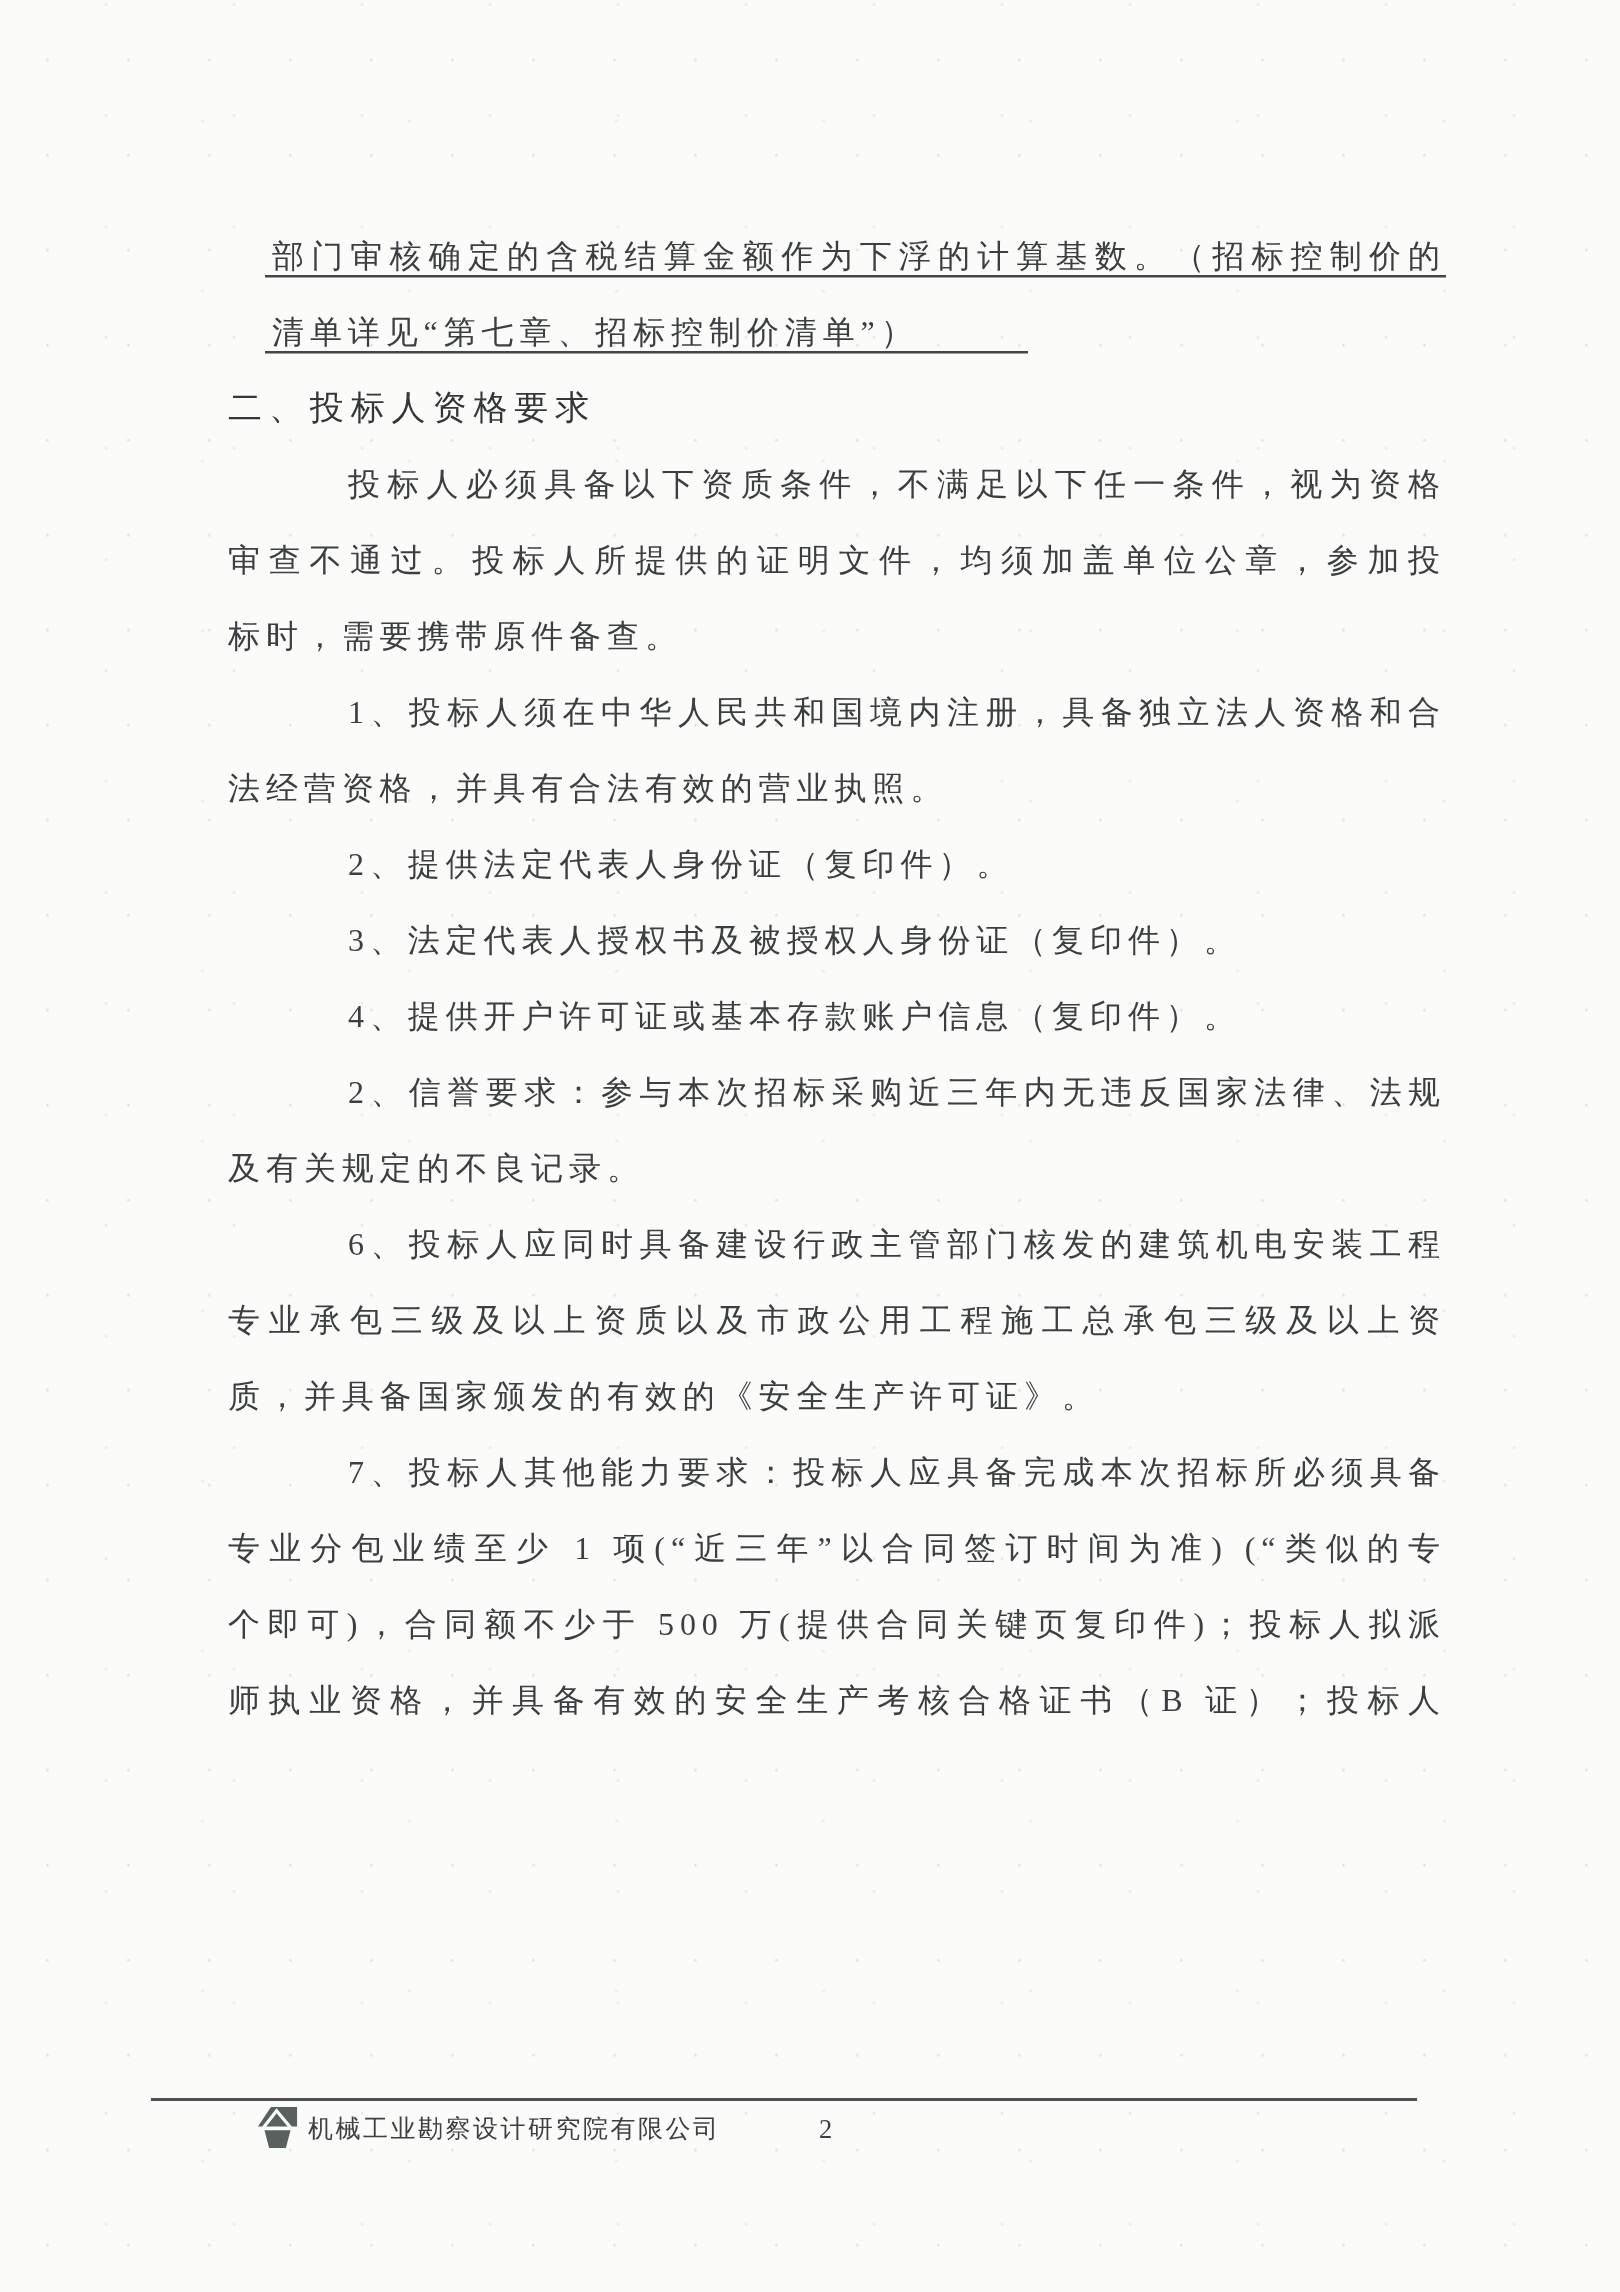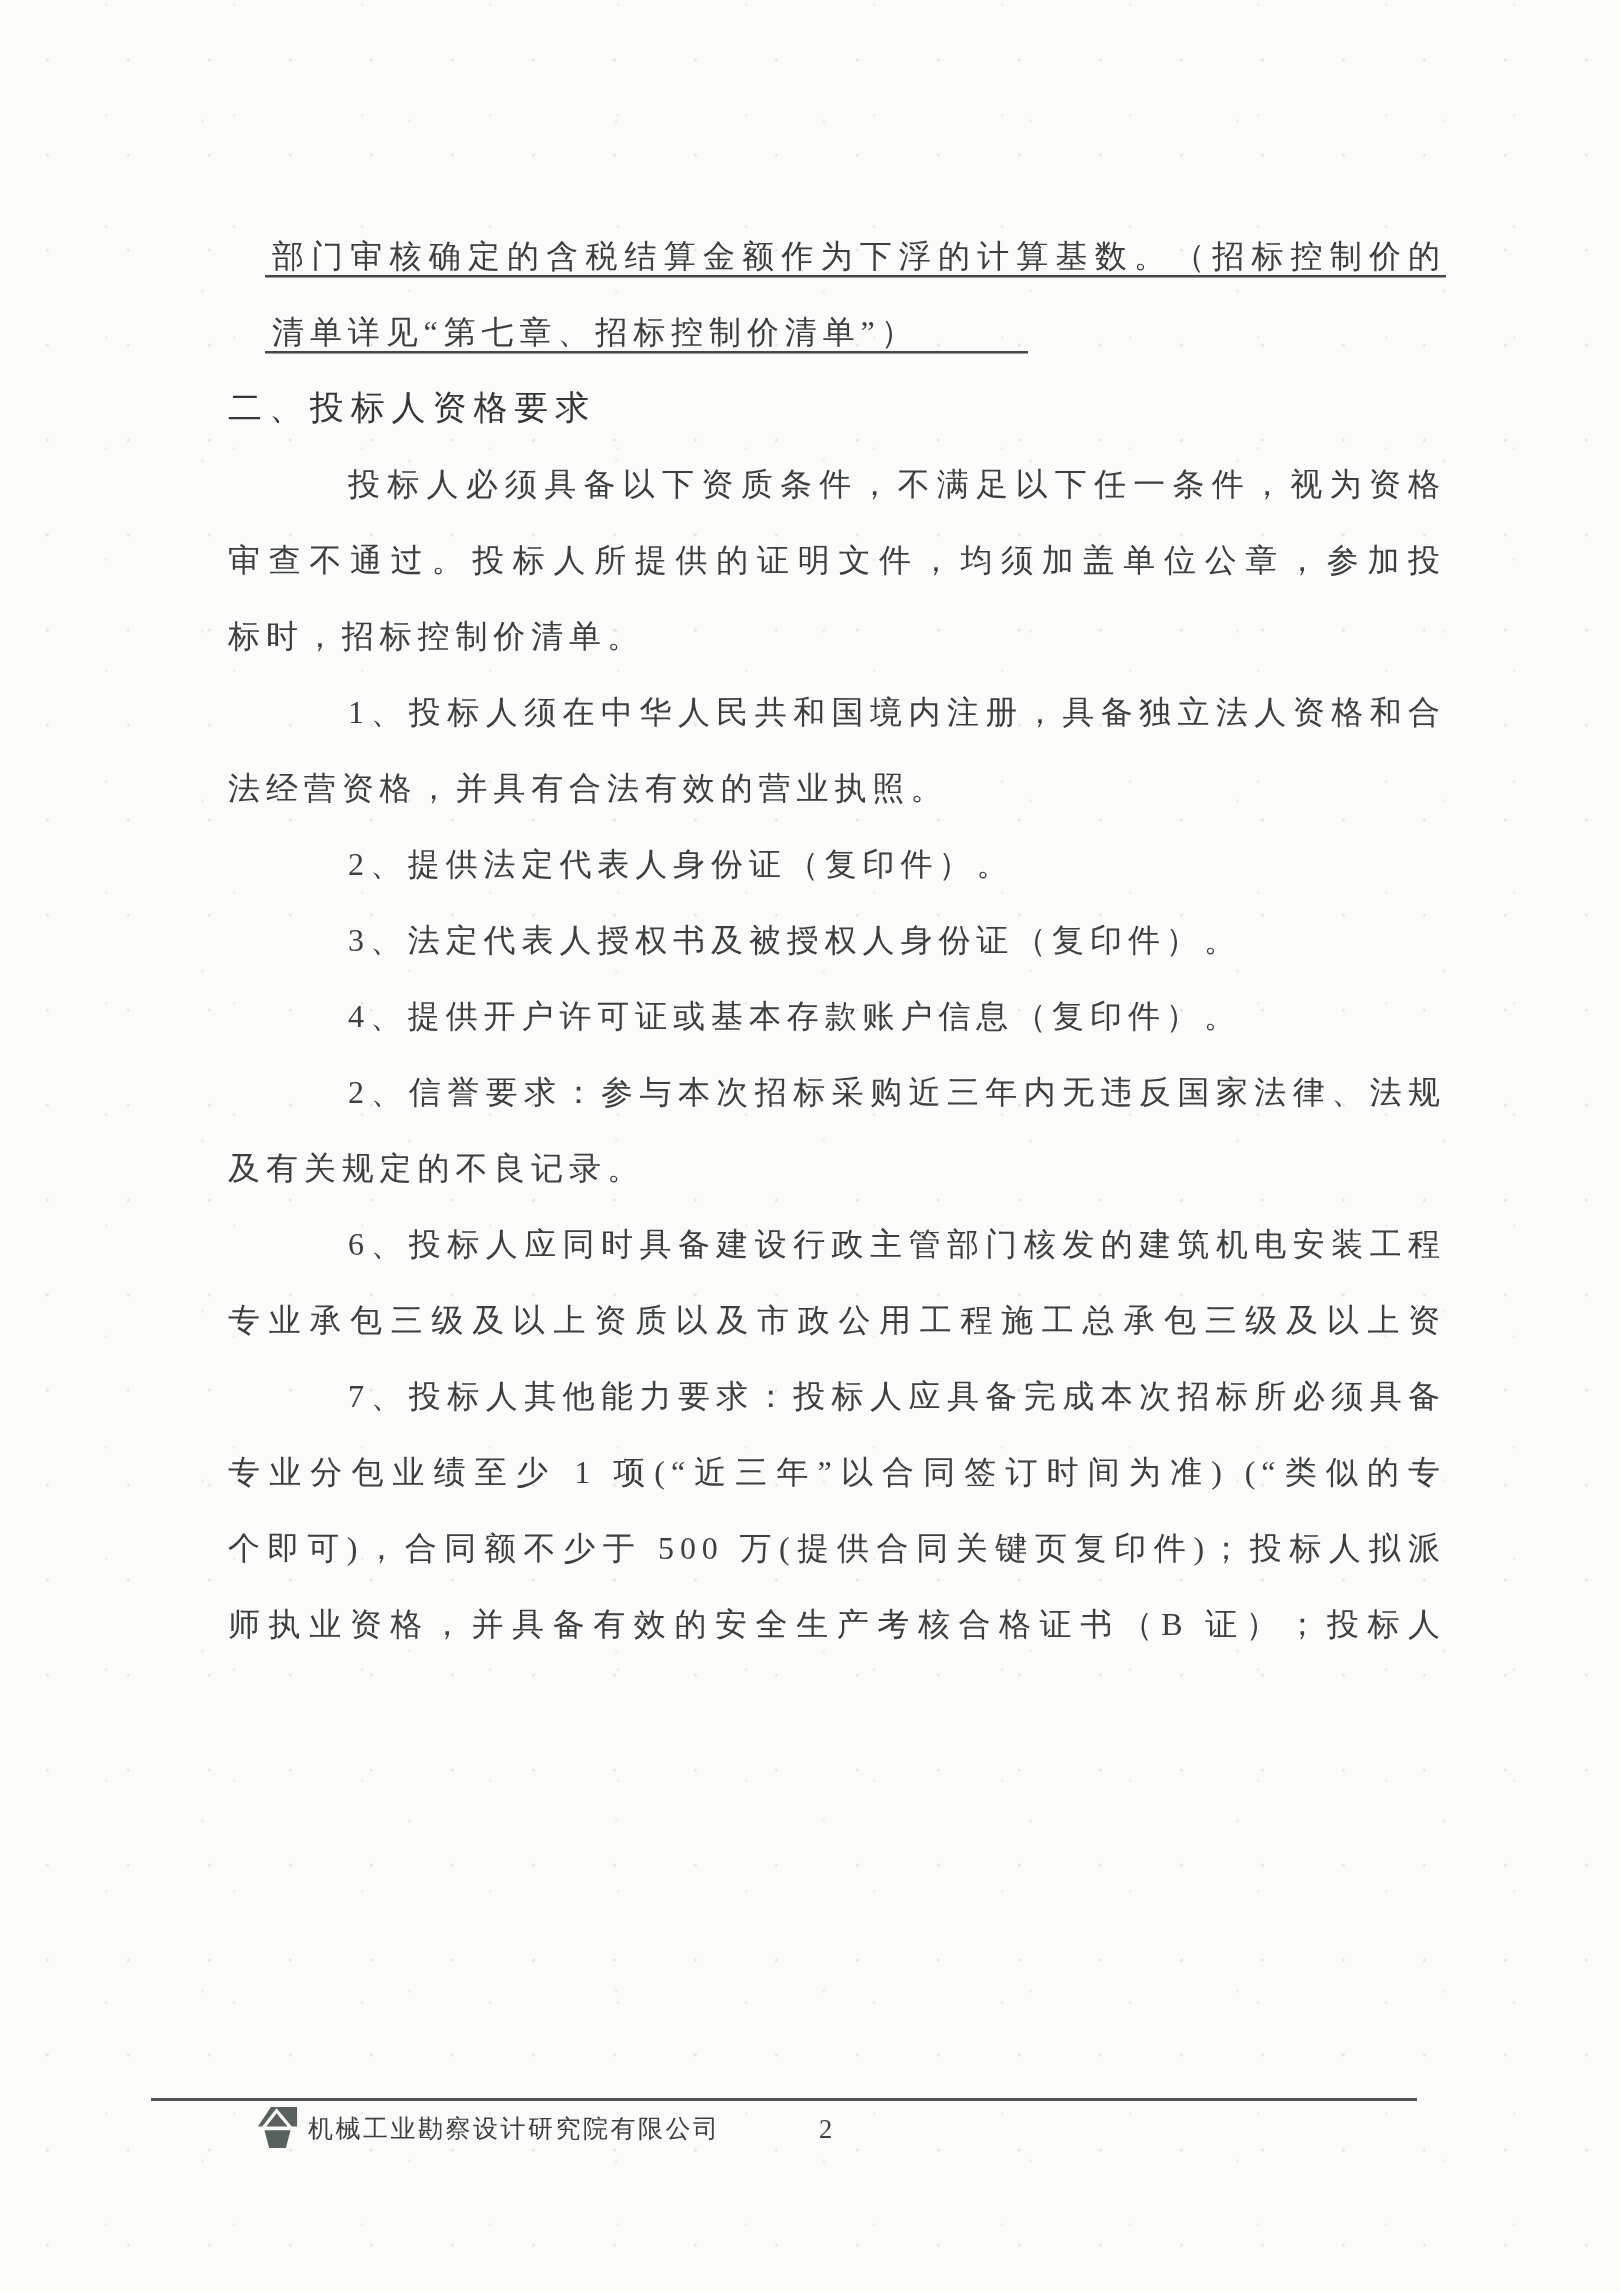--- a/index.html
+++ b/index.html
@@ -64,30 +64,31 @@
 <body>
 
 <div class="page">
 
   <div class="doc">
     <div class="ln j u ind-a">部门审核确定的含税结算金额作为下浮的计算基数。（招标控制价的</div>
     <div class="ln u2 ind-a">清单详见“第七章、招标控制价清单”）</div>
     <div class="ln heading">二、投标人资格要求</div>
     <div class="ln j ind-b">投标人必须具备以下资质条件，不满足以下任一条件，视为资格</div>
     <div class="ln j">审查不通过。投标人所提供的证明文件，均须加盖单位公章，参加投</div>
-    <div class="ln">标时，招标控制价清单。</div>
+    <div class="ln">标时，需要携带原件备查。</div>
     <div class="ln j ind-b">1、投标人须在中华人民共和国境内注册，具备独立法人资格和合</div>
     <div class="ln">法经营资格，并具有合法有效的营业执照。</div>
     <div class="ln ind-b">2、提供法定代表人身份证（复印件）。</div>
     <div class="ln ind-b">3、法定代表人授权书及被授权人身份证（复印件）。</div>
     <div class="ln ind-b">4、提供开户许可证或基本存款账户信息（复印件）。</div>
     <div class="ln j ind-b">2、信誉要求：参与本次招标采购近三年内无违反国家法律、法规</div>
     <div class="ln">及有关规定的不良记录。</div>
     <div class="ln j ind-b">6、投标人应同时具备建设行政主管部门核发的建筑机电安装工程</div>
     <div class="ln j">专业承包三级及以上资质以及市政公用工程施工总承包三级及以上资</div>
+    <div class="ln">质，并具备国家颁发的有效的《安全生产许可证》。</div>
     <div class="ln j ind-b">7、投标人其他能力要求：投标人应具备完成本次招标所必须具备</div>
     <div class="ln j">专业分包业绩至少 1 项(“近三年”以合同签订时间为准) (“类似的专</div>
     <div class="ln j">个即可)，合同额不少于 500 万(提供合同关键页复印件)；投标人拟派</div>
     <div class="ln j">师执业资格，并具备有效的安全生产考核合格证书（B 证）；投标人</div>
   </div>
 
   <div class="footer-rule"></div>
 
   <svg class="footer-logo" viewBox="0 0 44 48" xmlns="http://www.w3.org/2000/svg">
     <polygon points="1,23 15,2 43,2 43,23" fill="#58615e"></polygon>

